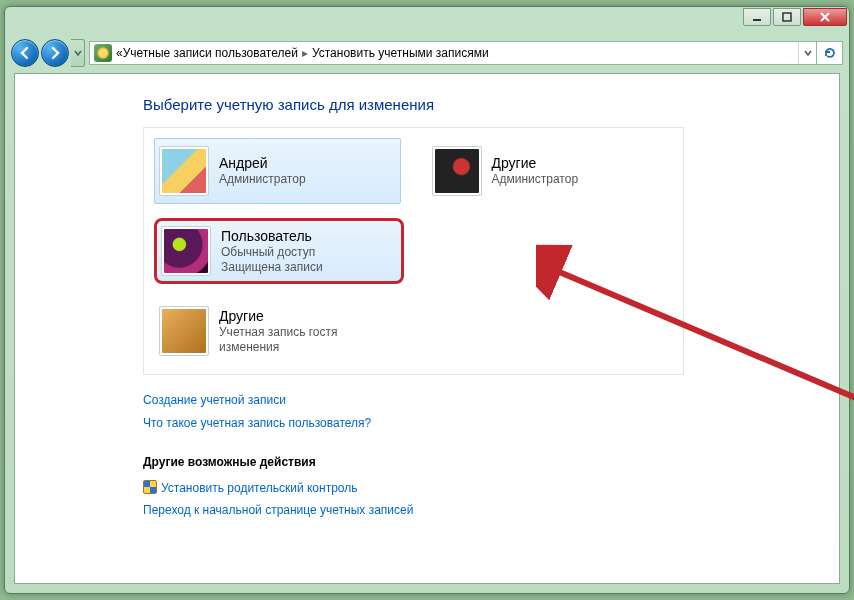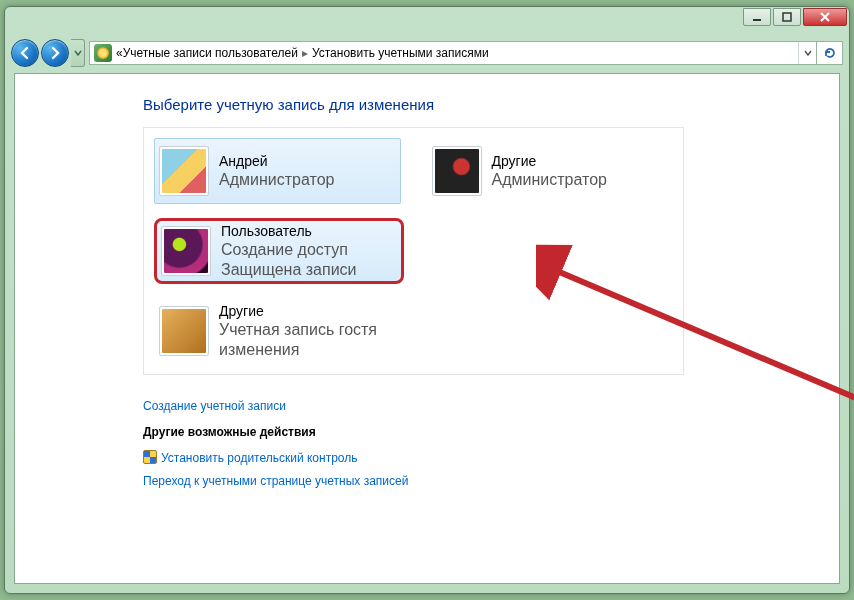--- a/index.html
+++ b/index.html
@@ -38,28 +38,28 @@
 .acc{width:250px;height:66px;display:flex;align-items:center;padding:4px;border:1px solid transparent;border-radius:2px;cursor:default}
 .acc.sel{background:linear-gradient(#eaf4fd,#d6ebfb);border:1px solid #a8cfec}
 .acc.hl{border:3px solid #c1272d;border-radius:8px;background:linear-gradient(#eaf4fd,#d6ebfb)}
 .acc .pic{width:50px;height:50px;border:1px solid #c8d0d6;border-radius:2px;padding:2px;background:#fff;flex-shrink:0;margin-right:10px}
 .acc .pic>div{width:100%;height:100%;border-radius:1px}
 .pic-andrey>div{background:linear-gradient(135deg,#8ed0e6 0 40%,#f6d060 40% 70%,#e06060 70%)}
 .pic-zapis>div{background:radial-gradient(circle at 60% 40%,#c33 0 20%,#222 25% 100%)}
 .pic-user>div{background:radial-gradient(circle at 35% 35%,#b5e61d 0 15%,#5a1859 18% 55%,#b52d7a 60% 80%,#2a0a22 85%)}
 .pic-guest>div{background:linear-gradient(135deg,#e6b05a,#b07020)}
 .acc .name{font-size:14px;color:#000;margin-bottom:1px}
-.acc .meta{font-size:16px;color:#555;line-height:1.25}
+.acc .meta{font-size:12px;color:#555;line-height:1.25}
 
 .row{display:flex;gap:26px;margin-bottom:14px}
 
-.links{margin-top:20px}
+.links{margin-top:14px}
 .link{color:#0066cc;cursor:pointer;line-height:1.9}
 
-.section-hdr{font-weight:700;margin:7px 0 8px}
+.section-hdr{font-weight:700;margin:20px 0 8px}
 .shield{display:inline-block;width:14px;height:14px;vertical-align:-2px;margin-right:4px;background:conic-gradient(#ffd24a 0 25%,#2d72d2 25% 50%,#ffd24a 50% 75%,#2d72d2 75% 100%);border-radius:2px;border:1px solid #9a7a20}
 
 
 .arrow-svg{position:absolute;left:392px;top:100px;pointer-events:none}
 </style>
 </head>
 <body>
 
 <div class="window">
   <div class="titlebar">
@@ -144,21 +144,21 @@
           </div>
         </div>
 
         <div class="row">
           <div class="acc hl">
             <div class="pic pic-user">
                 <div></div>
               </div>
             <div>
               <div class="name">Пользователь</div>
-              <div class="meta">Создание доступ</div>
+              <div class="meta">Обычный доступ</div>
               <div class="meta">Защищена записи</div>
             </div>
           </div>
         </div>
 
         <div class="row" style="margin-bottom:0">
           <div class="acc">
             <div class="pic pic-guest">
                 <div></div>
               </div>
@@ -174,22 +174,23 @@
               <marker id="ah" markerWidth="14" markerHeight="14" refX="2" refY="5" orient="auto">
                 <path d="M0 0 L12 5 L0 10 z" fill="#c1272d"></path>
               </marker>
             </defs>
           <line x1="320" y1="170" x2="14" y2="40" stroke="#c1272d" stroke-width="6" marker-end="url(#ah)"></line>
         </svg>
       </div>
 
       <div class="links">
         <div class="link">Создание учетной записи</div>
+        <div class="link">Что такое учетная запись пользователя?</div>
       </div>
 
       <div class="section-hdr">Другие возможные действия</div>
       <div class="link">
         <span class="shield"></span><span>Установить родительский контроль</span>
       </div>
-      <div class="link">Переход к учетными странице учетных записей</div>
+      <div class="link">Переход к начальной странице учетных записей</div>
     </div>
   </div>
 </div>
 
 </body></html>

